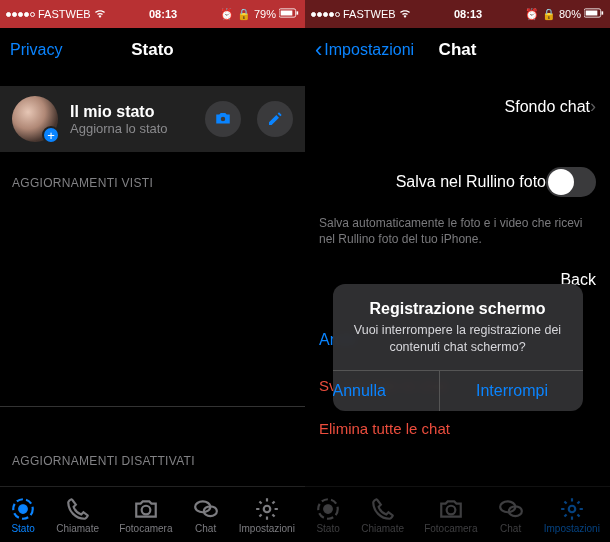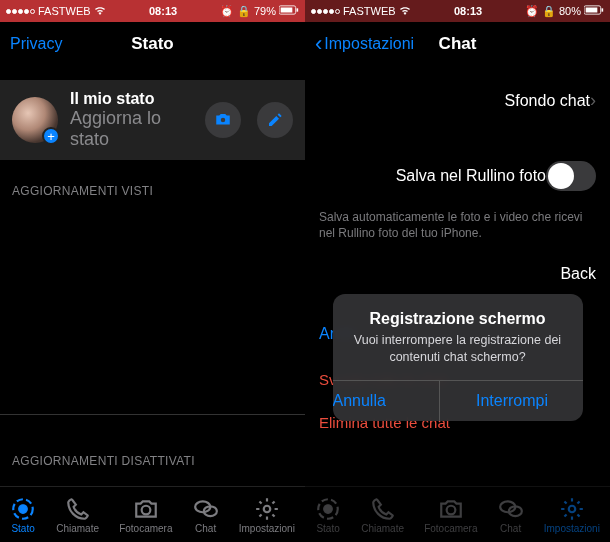--- a/index.html
+++ b/index.html
@@ -1,19 +1,19 @@
 <!DOCTYPE html>
 <html><head>
 <meta charset="utf-8">
 <style>
   * { box-sizing: border-box; margin: 0; padding: 0; font-family: -apple-system, BlinkMacSystemFont, "Segoe UI", Helvetica, Arial, sans-serif; }
   body { background: #000; display: flex; width: 610px; height: 542px; overflow: hidden; }
   .phone { width: 305px; height: 542px; background: #000; position: relative; overflow: hidden; display: flex; flex-direction: column; }
   
-  .status-bar { height: 22px; background: #b83133; color: #fff; display: flex; align-items: center; font-size: 11px; padding: 0 6px; justify-content: space-between; }
+  .status-bar { height: 28px; background: #b83133; color: #fff; display: flex; align-items: center; font-size: 11px; padding: 0 6px; justify-content: space-between; }
   .status-bar .left, .status-bar .right { display: flex; align-items: center; gap: 3px; }
   .status-bar .center { font-weight: 600; }
   .dots { display: inline-flex; gap: 1px; align-items: center; }
   .dot { width: 5px; height: 5px; border-radius: 50%; border: 1px solid #fff; }
   .dot.filled { background: #fff; }
   .sig-icon, .wifi-icon { font-size: 10px; }
 
   
   .nav-bar { height: 44px; display: flex; align-items: center; padding: 0 10px; background: #000; position: relative; }
   .nav-left { color: #0a84ff; font-size: 16px; display: flex; align-items: center; gap: 2px; }
@@ -23,21 +23,21 @@
   
   .content { flex: 1; overflow: hidden; position: relative; }
 
   
   .status-row { background: #222; display: flex; align-items: center; padding: 10px 12px; gap: 12px; margin-top: 14px; }
   .avatar-wrap { position: relative; width: 46px; height: 46px; }
   .avatar { width: 46px; height: 46px; border-radius: 50%; background: radial-gradient(circle at 35% 35%, #e6c6b5 0%, #b08876 40%, #493730 70%, #2d221d 100%); }
   .avatar-plus { position: absolute; bottom: -2px; right: -2px; width: 18px; height: 18px; border-radius: 50%; background: #0a84ff; border: 2px solid #222; display: flex; align-items: center; justify-content: center; color: #fff; font-size: 13px; line-height: 1; }
   .status-text { flex: 1; }
   .status-title { color: #fff; font-size: 16px; font-weight: 600; }
-  .status-sub { color: #8a8a8d; font-size: 18px; }
+  .status-sub { color: #8a8a8d; font-size: 13px; }
   .status-btn { width: 36px; height: 36px; border-radius: 50%; background: #3a3a3c; display: flex; align-items: center; justify-content: center; margin-left: 4px; }
   .status-btn svg { fill: #0a84ff; }
 
   
   .section-header { color: #818184; font-size: 12px; padding: 24px 12px 6px; letter-spacing: 0.3px; }
 
   
   .thin-div { height: 1px; background: #333; margin-top: 40px; }
 
   
@@ -51,21 +51,21 @@
   .settings-row .chev-r { color: #5c5c5e; font-size: 18px; }
   .settings-sub { color: #7a7a7d; font-size: 12px; padding: 4px 14px 10px; line-height: 1.35; }
   .toggle { width: 50px; height: 30px; border-radius: 15px; background: #3a3a3c; position: relative; }
   .toggle-knob { position: absolute; top: 2px; left: 2px; width: 26px; height: 26px; border-radius: 50%; background: #fff; }
   .partial-row { color: #0a84ff; padding: 14px 14px; font-size: 16px; }
   .danger { color: #eb4d3d; padding: 14px 14px 12px; font-size: 15px; }
   .gap { height: 10px; }
 
   
   .alert-backdrop { position: absolute; inset: 0; display: flex; align-items: center; justify-content: center; }
-  .alert { width: 250px; background: rgba(50,50,52,0.95); border-radius: 12px; backdrop-filter: blur(4px); overflow: hidden; position: absolute; top: 228px; }
+  .alert { width: 250px; background: rgba(50,50,52,0.95); border-radius: 12px; backdrop-filter: blur(4px); overflow: hidden; position: absolute; top: 212px; }
   .alert-body { padding: 16px 14px 14px; text-align: center; }
   .alert-title { color: #fff; font-size: 16px; font-weight: 600; margin-bottom: 4px; }
   .alert-msg { color: #d7d7db; font-size: 12.5px; line-height: 1.35; }
   .alert-actions { display: flex; border-top: 1px solid #555; }
   .alert-btn { flex: 1; padding: 11px 0; font-size: 16px; color: #0a84ff; }
   .alert-btn + .alert-btn { border-left: 1px solid #555; font-weight: 400; padding-left: 36px; }
 
   .right-status-bar { background: rgba(184,49,51,0.55); }
   .dimmed { opacity: 0.5; }
 </style>

